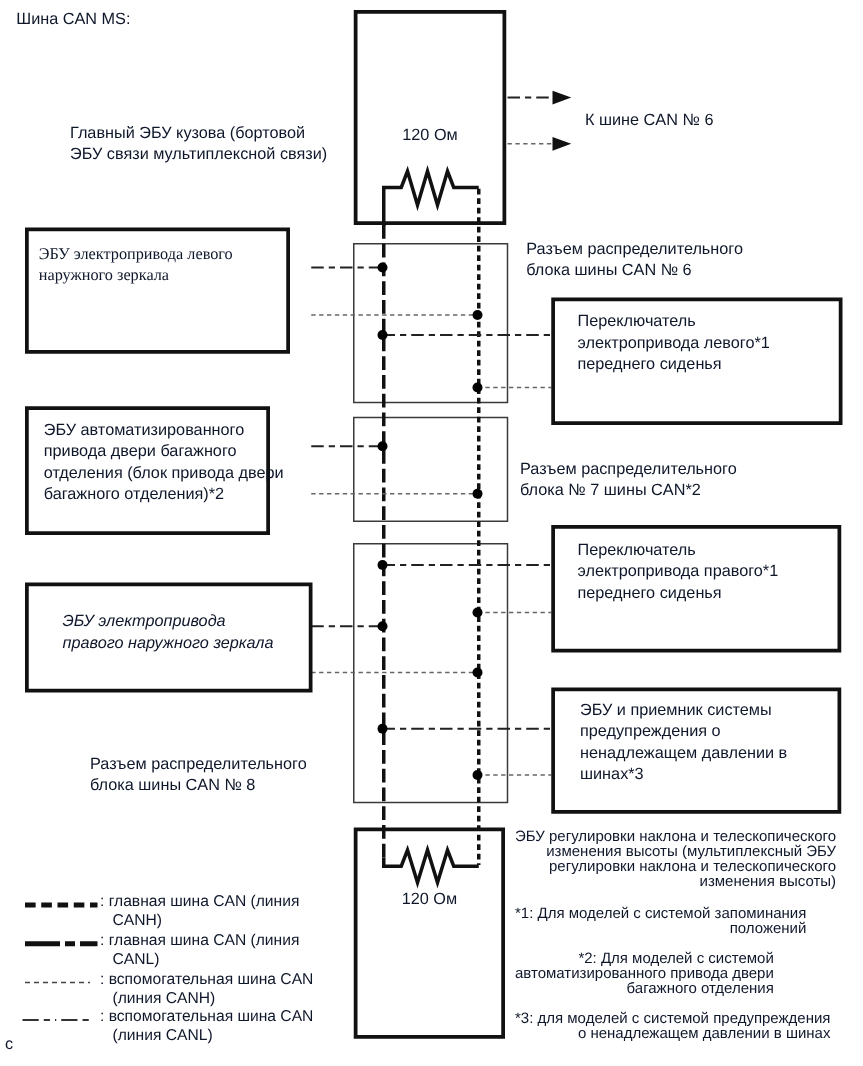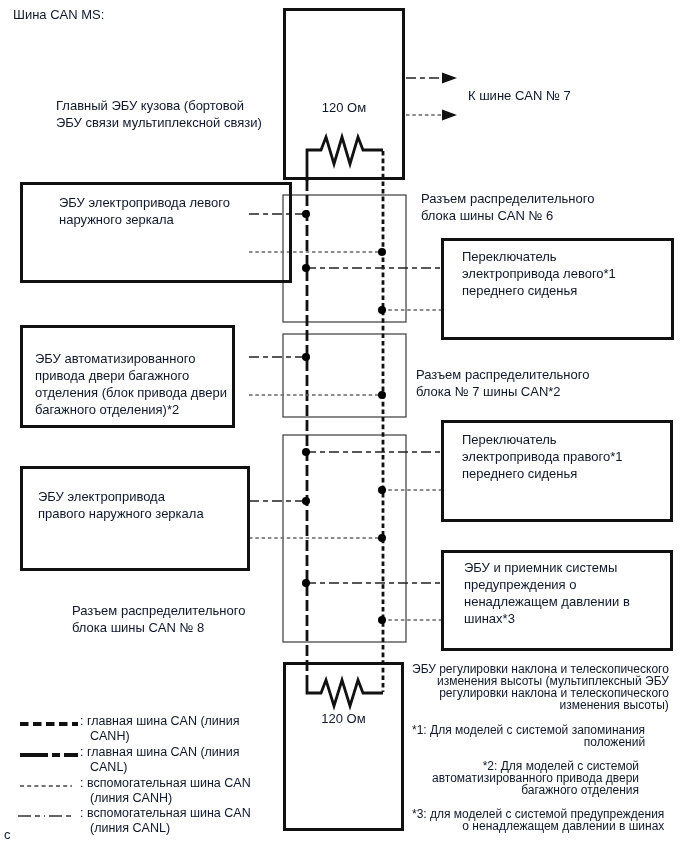--- a/index.html
+++ b/index.html
@@ -95,58 +95,58 @@
     <line class="ls3" x1="20" y1="786" x2="72" y2="786"></line>
     <line class="ls4" x1="18" y1="816" x2="74" y2="816"></line>
   </svg>
 
   <div class="abs lbl" style="left:13px;top:6px;">Шина CAN MS:</div>
 
   <div class="term-box" style="left:283px;top:8px;width:122px;height:172px;"></div>
   <div class="res-val" style="left:283px;top:100px;width:122px;">120 Ом</div>
   <div class="abs lbl" style="left:56px;top:97px;">Главный ЭБУ кузова (бортовой
 ЭБУ связи мультиплексной связи)</div>
-  <div class="abs lbl" style="left:468px;top:87px;">К шине CAN № 7</div>
+  <div class="abs lbl" style="left:468px;top:87px;">К шине CAN № 6</div>
 
   <div class="abs lbl" style="left:421px;top:190px;">Разъем распределительного
 блока шины CAN № 6</div>
   <div class="abs lbl" style="left:416px;top:366px;">Разъем распределительного
 блока № 7 шины CAN*2</div>
   <div class="abs lbl" style="left:72px;top:602px;">Разъем распределительного
 блока шины CAN № 8</div>
 
-  <div class="ecu-box" style="left:20px;top:182px;width:272px;height:101px;padding:9px 0 0 36px;">ЭБУ электропривода левого
+  <div class="ecu-box" style="left:20px;top:182px;width:212px;height:101px;padding:9px 0 0 8px;font-family:Liberation Serif, serif;">ЭБУ электропривода левого
 наружного зеркала</div>
   <div class="ecu-box" style="left:441px;top:238px;width:233px;height:102px;padding:7px 0 0 18px;">Переключатель
 электропривода левого*1
 переднего сиденья</div>
-  <div class="ecu-box" style="left:20px;top:325px;width:215px;height:103px;padding:22px 0 0 12px;">ЭБУ автоматизированного
+  <div class="ecu-box" style="left:20px;top:325px;width:196px;height:103px;padding:7px 0 0 12px;">ЭБУ автоматизированного
 привода двери багажного
 отделения (блок привода двери
 багажного отделения)*2</div>
   <div class="ecu-box" style="left:441px;top:420px;width:232px;height:102px;padding:8px 0 0 18px;">Переключатель
 электропривода правого*1
 переднего сиденья</div>
-  <div class="ecu-box" style="left:20px;top:466px;width:230px;height:105px;padding:19px 0 0 15px;">ЭБУ электропривода
+  <div class="ecu-box" style="left:20px;top:466px;width:230px;height:88px;padding:19px 0 0 27px;font-style:italic;">ЭБУ электропривода
 правого наружного зеркала</div>
   <div class="ecu-box" style="left:441px;top:550px;width:232px;height:101px;padding:6px 16px 0 20px;">ЭБУ и приемник системы
 предупреждения о
 ненадлежащем давлении в
 шинах*3</div>
 
   <div class="term-box" style="left:283px;top:662px;width:121px;height:169px;"></div>
   <div class="res-val" style="left:283px;top:711px;width:121px;">120 Ом</div>
 
   <div class="abs small" style="left:412px;top:663px;">ЭБУ регулировки наклона и телескопического
 изменения высоты (мультиплексный ЭБУ
 регулировки наклона и телескопического
 изменения высоты)</div>
   <div class="abs small" style="left:412px;top:724px;">*1: Для моделей с системой запоминания
 положений</div>
-  <div class="abs small" style="left:412px;top:760px;margin-left:20px;">*2: Для моделей с системой
+  <div class="abs small" style="left:412px;top:760px;">*2: Для моделей с системой
 автоматизированного привода двери
 багажного отделения</div>
   <div class="abs small" style="left:412px;top:808px;">*3: для моделей с системой предупреждения
 о ненадлежащем давлении в шинах</div>
 
   <div class="legend-label" style="left:80px;top:714px;">: главная шина CAN (линия
 CANH)</div>
   <div class="legend-label" style="left:80px;top:745px;">: главная шина CAN (линия
 CANL)</div>
   <div class="legend-label" style="left:80px;top:776px;">: вспомогательная шина CAN

